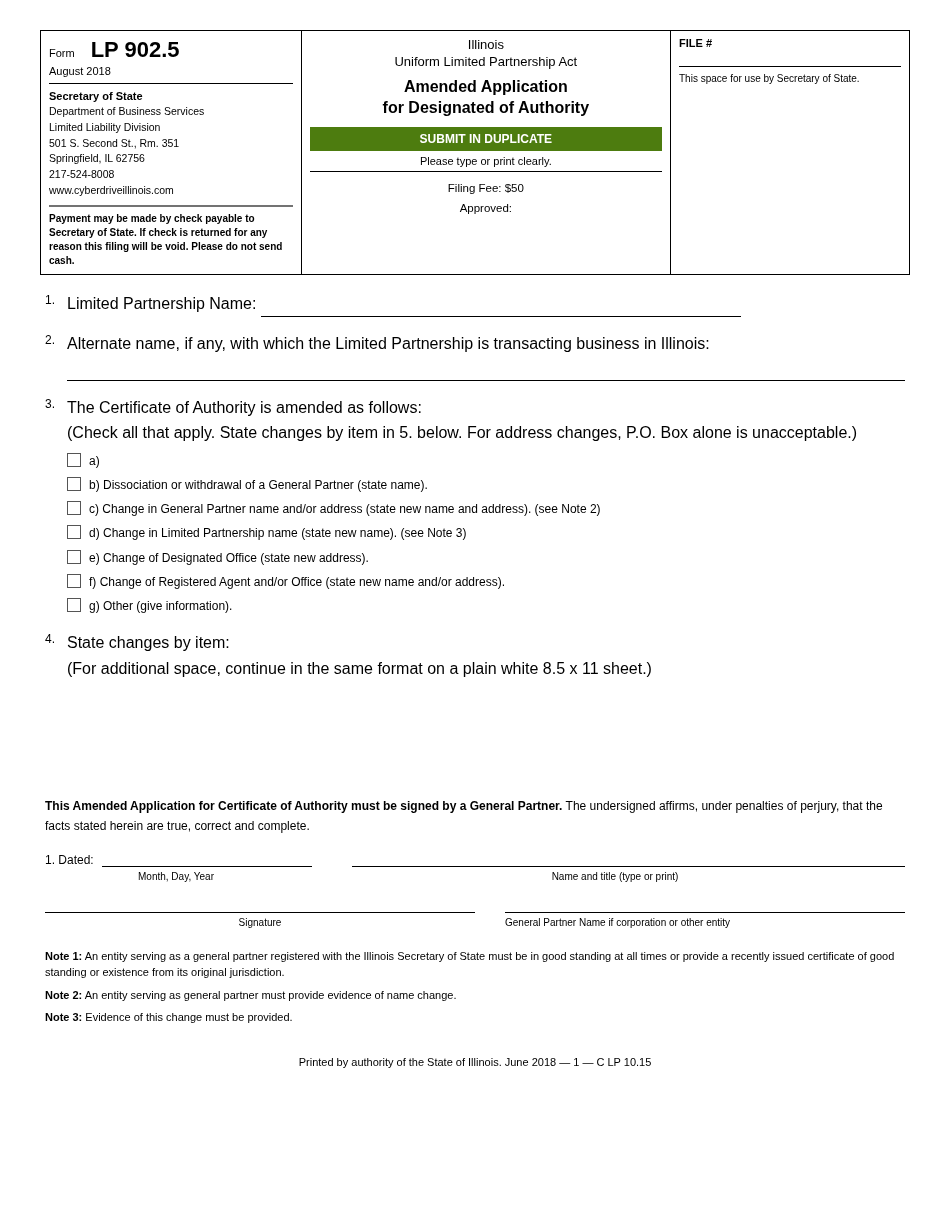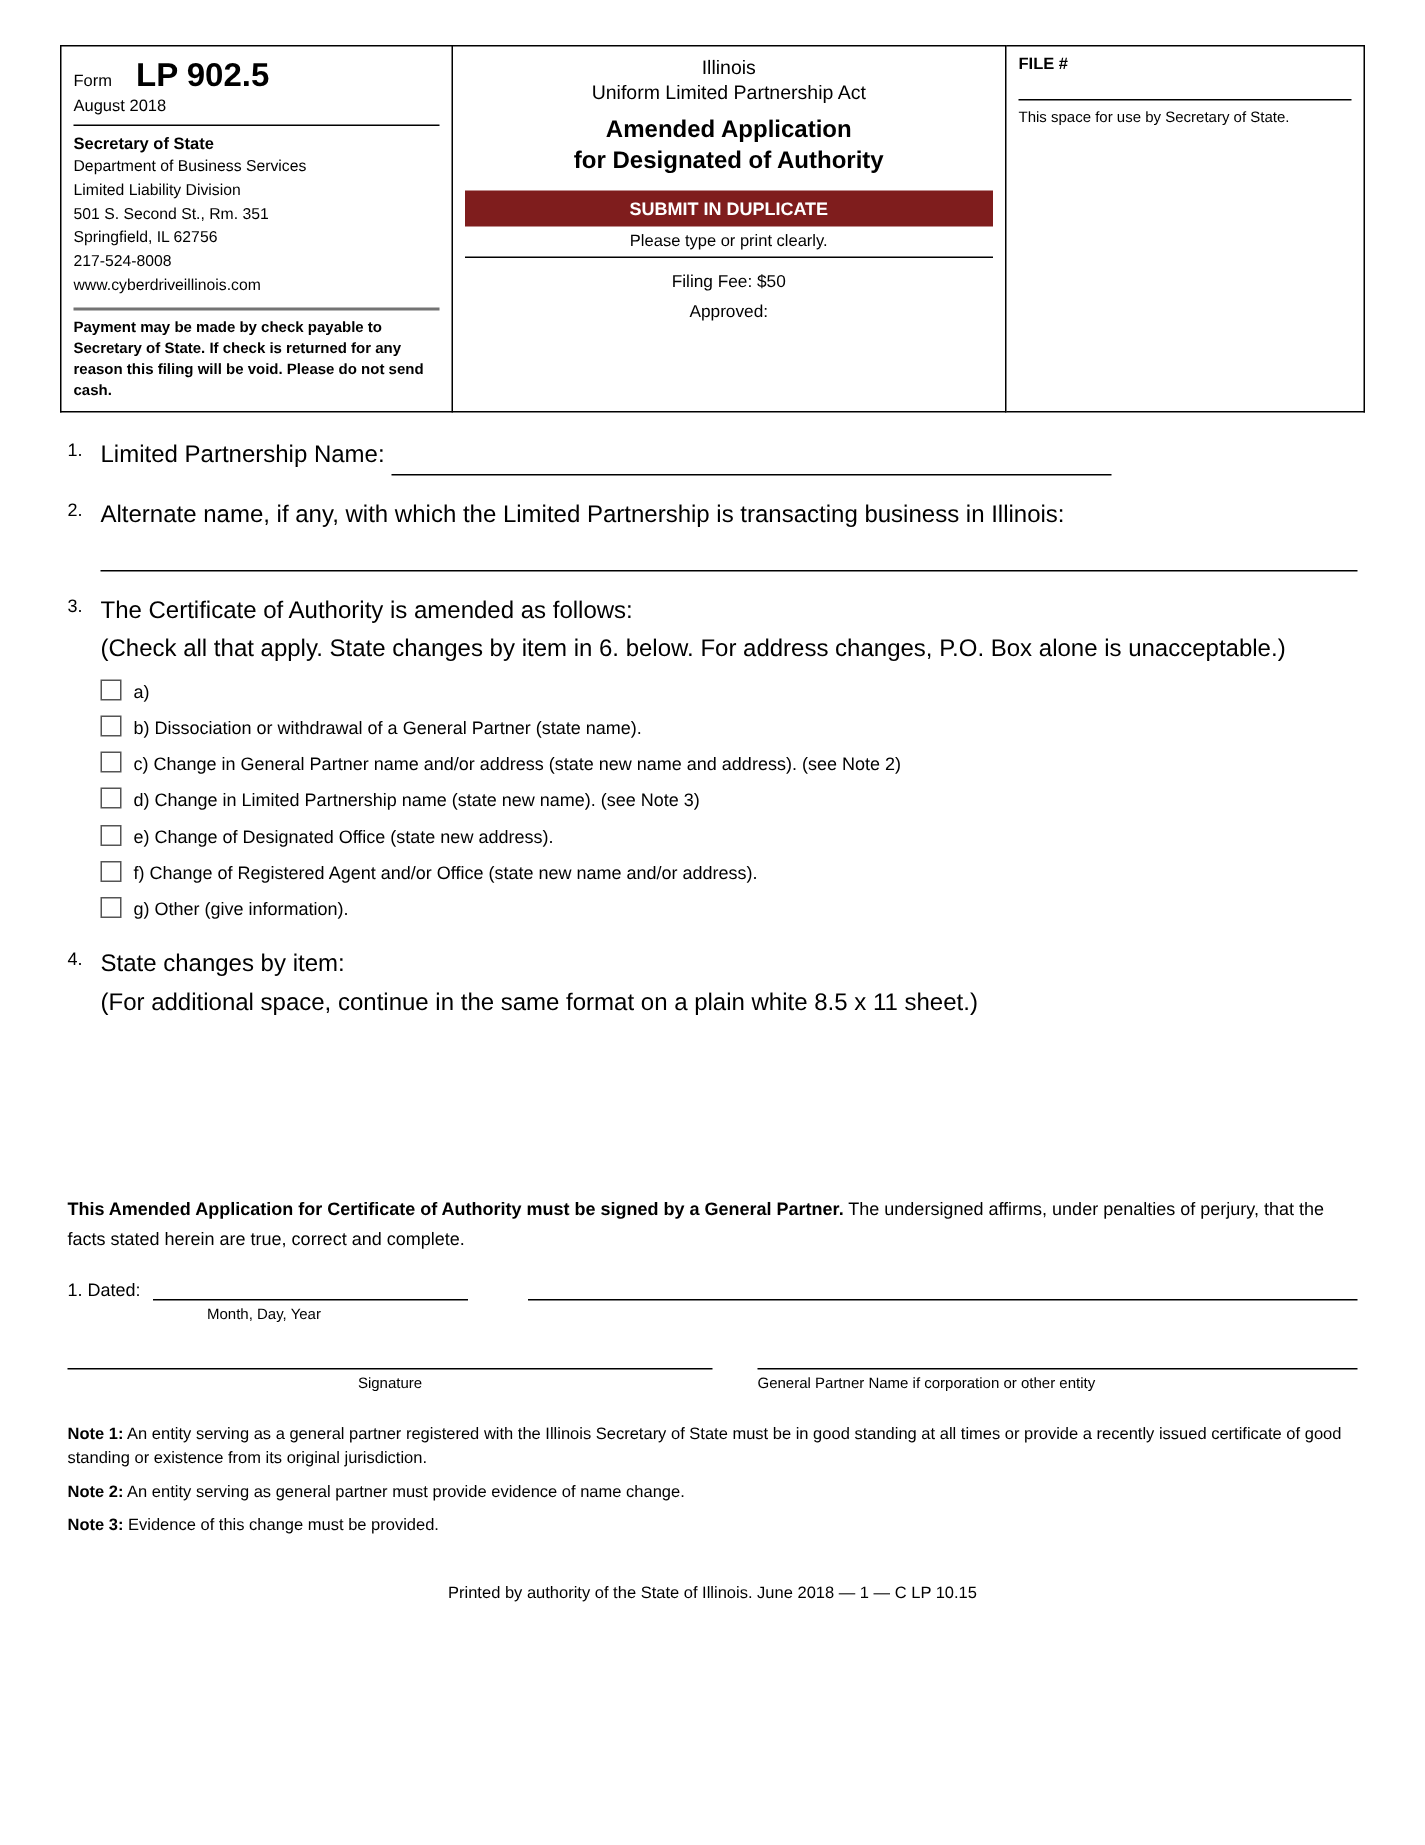--- a/index.html
+++ b/index.html
@@ -72,21 +72,21 @@
       font-size: 13px;
       margin-bottom: 8px;
     }
     .amended-title {
       font-size: 16px;
       font-weight: bold;
       line-height: 1.3;
       margin-bottom: 8px;
     }
     .submit-box {
-      background: #7f1d1d;
+      background: #4d7c0f;
       color: #fff;
       font-weight: bold;
       font-size: 12px;
       padding: 5px 10px;
       text-align: center;
       display: inline-block;
       width: 100%;
       margin-bottom: 4px;
     }
     .print-notice {
@@ -263,21 +263,21 @@
     <div style="margin-left:22px;">
       <span class="long-underline">&nbsp;</span>
     </div>
   </div>
 
   <div class="question">
     <div class="question-row">
       <span class="q-num">3.</span>
       <span class="q-text">
         <span>The Certificate of Authority is amended as follows:</span><br>
-        <span>(Check all that apply. State changes by item in 6. below. For address changes, P.O. Box alone is unacceptable.)</span>
+        <span>(Check all that apply. State changes by item in 5. below. For address changes, P.O. Box alone is unacceptable.)</span>
       </span>
     </div>
     <div class="indent">
       <div class="checkbox-item">
         <span class="checkbox-symbol"></span>
         <span>a)&nbsp;</span>
       </div>
       <div class="checkbox-item">
         <span class="checkbox-symbol"></span>
         <span>b)&nbsp;</span>
@@ -330,20 +330,21 @@
 
     <div style="display:flex; align-items:flex-end; margin-bottom:4px;">
       <span class="dated-label">1. Dated:</span>
       <span style="border-bottom:1px solid #000; display:inline-block; width:210px; margin-left:8px;">&nbsp;</span>
       <span style="border-bottom:1px solid #000; display:inline-block; flex:1; margin-left:40px;">&nbsp;</span>
     </div>
 
     <div style="display:flex; margin-bottom:16px;">
       <div style="width:22px;"></div>
       <div style="width:218px; text-align:center; font-size:10px;">Month, Day, Year</div>
+      <div style="flex:1; text-align:center; font-size:10px; margin-left:40px;">Name and title (type or print)</div>
     </div>
 
     <div style="display:flex; align-items:flex-end; margin-bottom:4px;">
       <span style="border-bottom:1px solid #000; display:inline-block; width:430px;">&nbsp;</span>
       <span style="border-bottom:1px solid #000; display:inline-block; flex:1; margin-left:30px;">&nbsp;</span>
     </div>
     <div style="display:flex; margin-bottom:20px;">
       <div style="width:430px; text-align:center; font-size:10px;">Signature</div>
       <div style="flex:1; text-align:left; font-size:10px; margin-left:30px;">General Partner Name if corporation or other entity</div>
     </div>

